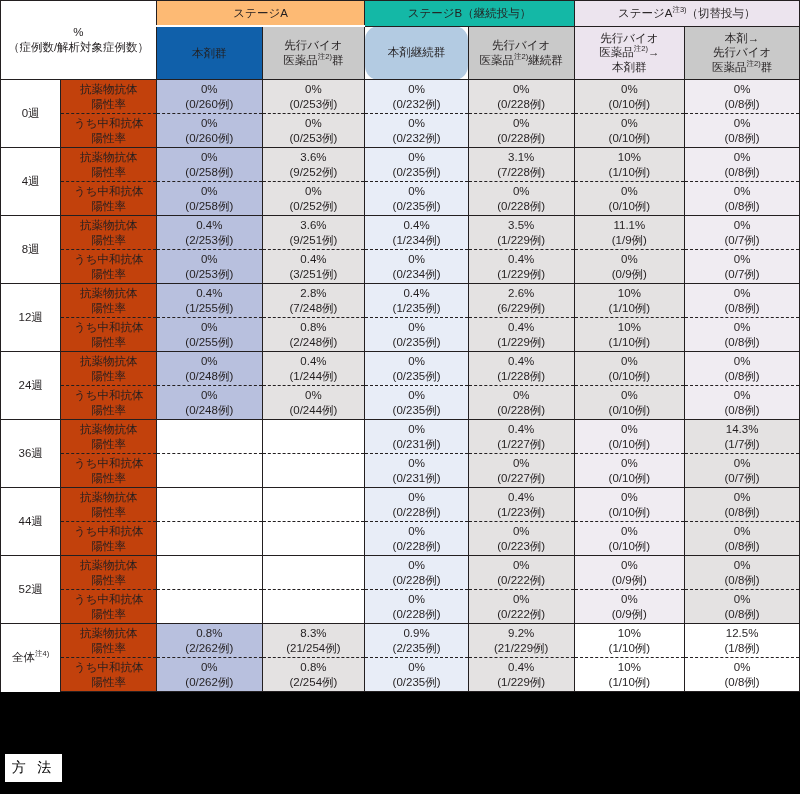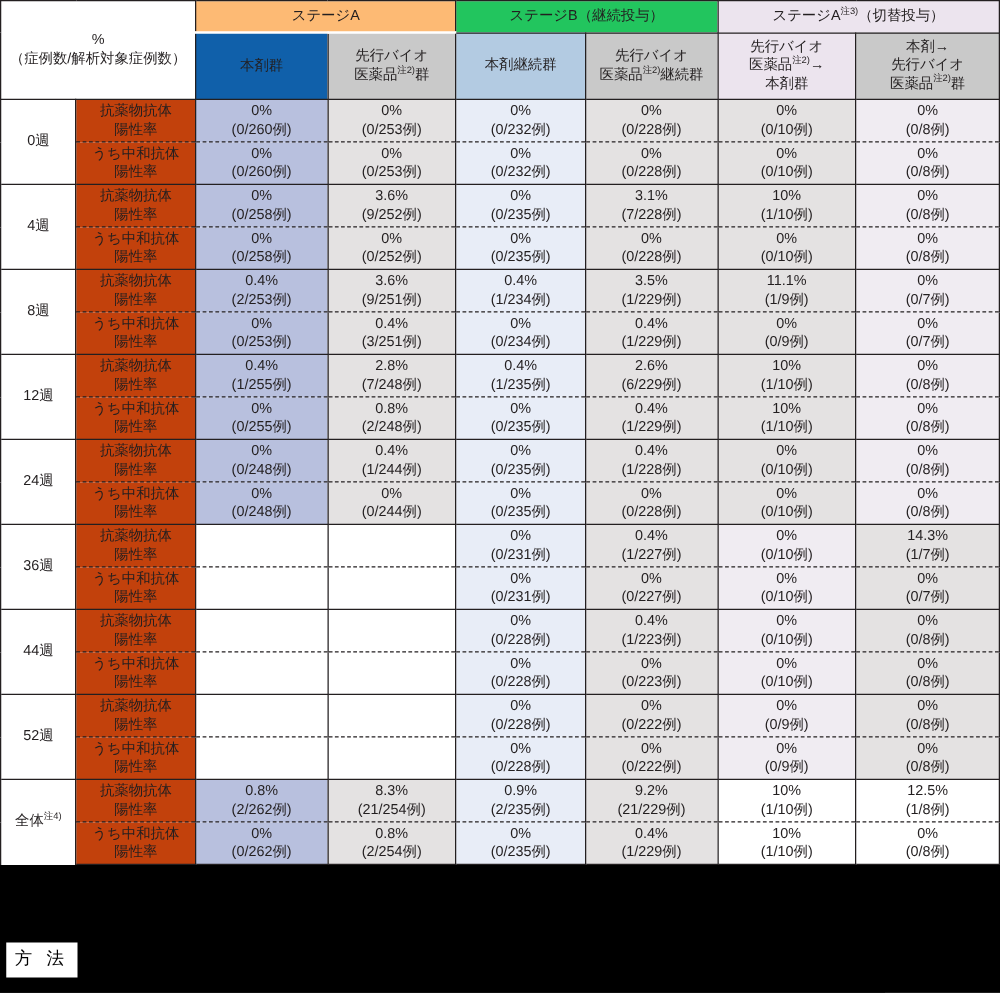--- a/index.html
+++ b/index.html
@@ -65,21 +65,21 @@
     color: #231f20;
   }
   .stage-a-top {
     background: #fdba74;
     color: #ffffff;
     font-size: 12.5px;
     height: 24px;
     border-bottom: 2px solid #ffffff !important;
   }
   .stage-b-top {
-    background: #22c55e;
+    background: #14b8a6;
     color: #231f20;
     font-size: 12.5px;
     height: 24px;
   }
   .stage-c-top {
     background: #ece4ee;
     color: #231f20;
     font-size: 12.5px;
     height: 24px;
   }
@@ -96,20 +96,21 @@
     font-size: 12px;
     height: 52px;
     line-height: 1.3;
   }
   .sub-ltblue {
     background: #b3cbe2;
     color: #231f20;
     font-size: 12px;
     height: 52px;
     line-height: 1.3;
+    border-radius: 14px;
   }
   .sub-lilac {
     background: #ece4ee;
     color: #231f20;
     font-size: 12px;
     height: 52px;
     line-height: 1.3;
   }
   sup.note {
     font-size: 7.5px;

